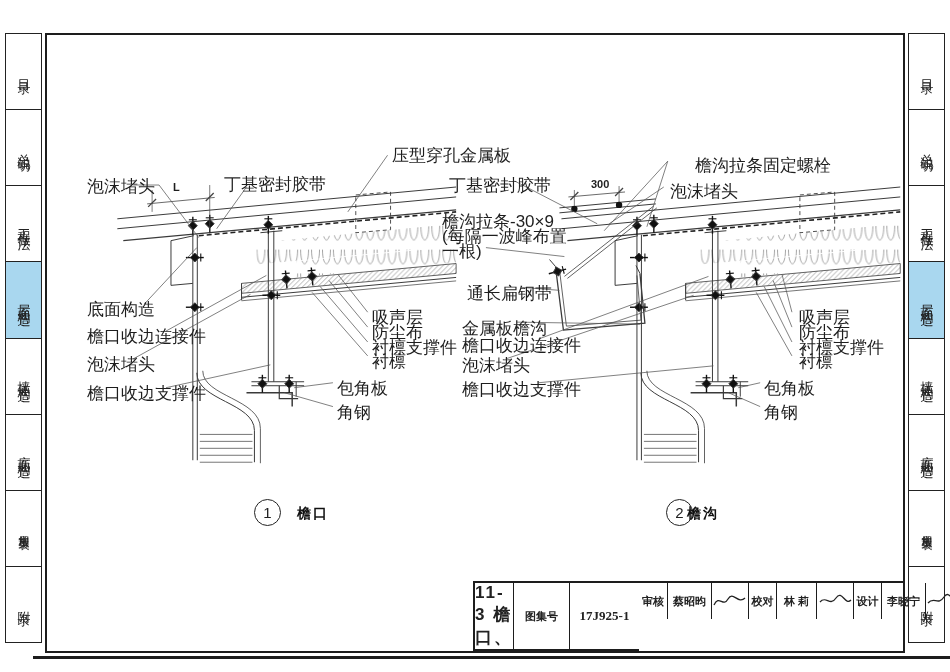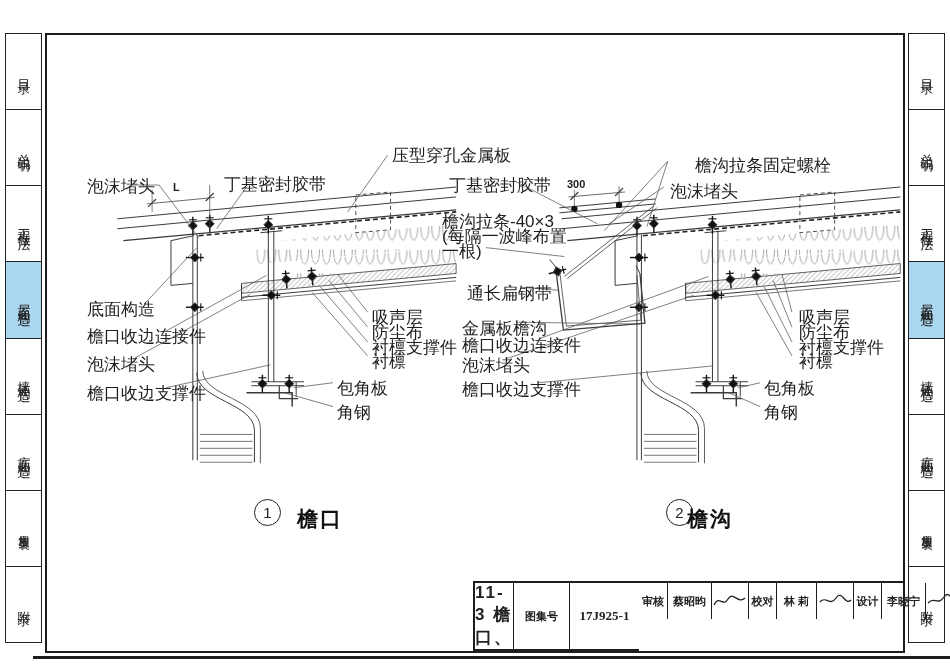--- a/index.html
+++ b/index.html
@@ -22,21 +22,21 @@
   
   .frame { position:absolute; left:45px; top:33px; width:860px; height:620px;
     border:2.5px solid #1d1d1d; background:#fff; }
   .art { position:absolute; left:0; top:0; width:100%; height:100%; }
 
   .lbl { position:absolute; font-size:17px; line-height:1.25; white-space:nowrap; color:#1e1e1e; }
   .dim { font-size:11px; font-weight:bold; }
 
   .circ { position:absolute; width:27px; height:27px; border:1.7px solid #222; border-radius:50%;
     display:flex; align-items:center; justify-content:center; font-size:15px; color:#222; background:#fff; }
-  .cap { position:absolute; font-size:21px; font-weight:bold; letter-spacing:2px; color:#111; }
+  .cap { position:absolute; font-size:14px; font-weight:bold; letter-spacing:2px; color:#111; }
 
   .note { position:absolute; left:45px; top:543px; font-size:12px; letter-spacing:0.5px; color:#111; }
 
   
   .tblock { position:absolute; right:0; bottom:0; width:430px; height:70px;
     border-left:2px solid #1d1d1d; border-top:2px solid #1d1d1d; background:#fff;
     display:flex; flex-direction:row; }
   .trow1 { flex:1; display:flex; border-bottom:2px solid #1d1d1d; }
   .trow2 { height:36px; display:flex; }
   .tcell { display:flex; align-items:center; justify-content:center;
@@ -212,23 +212,23 @@
     <div class="lbl" style="left:40px;top:348px">檐口收边支撑件</div>
     <div class="lbl" style="left:325px;top:272px">吸声层</div>
     <div class="lbl" style="left:325px;top:287px">防尘布</div>
     <div class="lbl" style="left:325px;top:302px">衬檩支撑件</div>
     <div class="lbl" style="left:325px;top:316px">衬檩</div>
     <div class="lbl" style="left:290px;top:343px">包角板</div>
     <div class="lbl" style="left:290px;top:367px">角钢</div>
 
     <div class="lbl" style="left:402px;top:140px">丁基密封胶带</div>
     <div class="lbl" style="left:648px;top:120px">檐沟拉条固定螺栓</div>
-    <div class="lbl dim" style="left:520px;top:143px">300</div>
+    <div class="lbl dim" style="left:544px;top:143px">300</div>
     <div class="lbl" style="left:623px;top:146px">泡沫堵头</div>
-    <div class="lbl" style="left:395px;top:176px">檐沟拉条-40×3</div>
+    <div class="lbl" style="left:395px;top:176px">檐沟拉条-30×9</div>
     <div class="lbl" style="left:395px;top:191px">(每隔一波峰布置</div>
     <div class="lbl" style="left:395px;top:206px">一根)</div>
     <div class="lbl" style="left:420px;top:248px">通长扁钢带</div>
     <div class="lbl" style="left:415px;top:283px">金属板檐沟</div>
     <div class="lbl" style="left:415px;top:300px">檐口收边连接件</div>
     <div class="lbl" style="left:415px;top:320px">泡沫堵头</div>
     <div class="lbl" style="left:415px;top:344px">檐口收边支撑件</div>
     <div class="lbl" style="left:752px;top:272px">吸声层</div>
     <div class="lbl" style="left:752px;top:287px">防尘布</div>
     <div class="lbl" style="left:752px;top:302px">衬檩支撑件</div>

